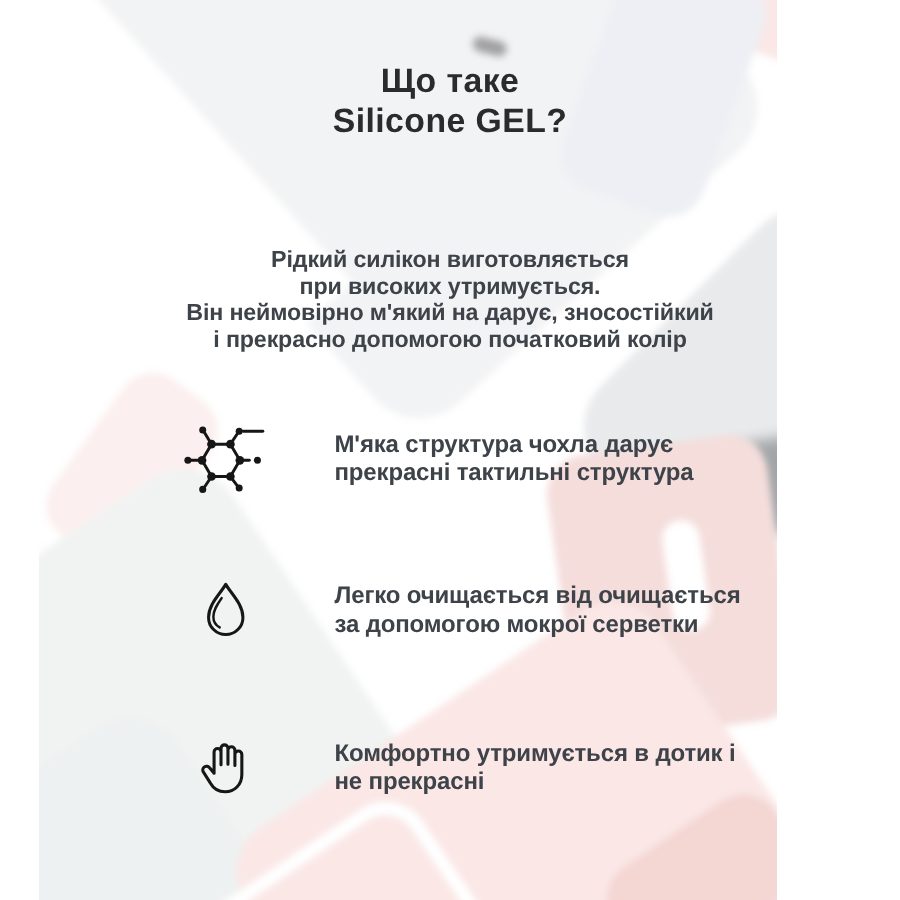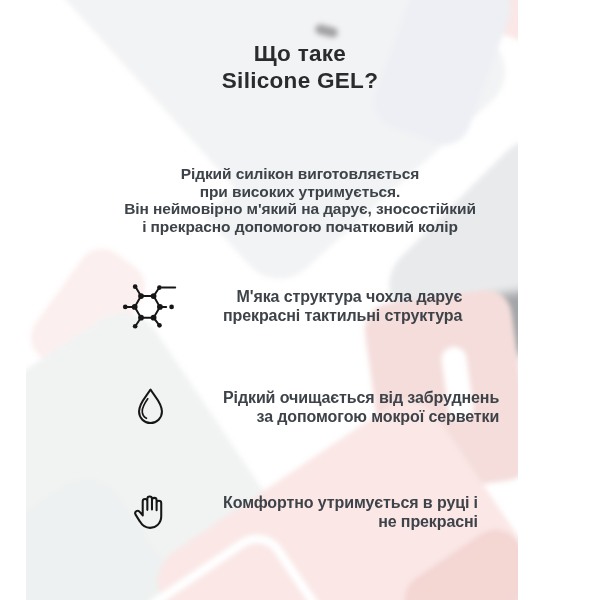--- a/index.html
+++ b/index.html
@@ -34,21 +34,21 @@
   .title span{display:block;}
   .intro{position:absolute;top:165px;left:0;right:0;margin:0;text-align:center;
     color:var(--body-text,#3e4349);font-weight:bold;font-size:15.5px;line-height:17.5px;letter-spacing:-.1px;}
   .intro span{display:block;}
   .feature{position:absolute;left:95px;width:410px;display:flex;align-items:center;}
   #f1{top:270px;height:72px;}
   #f2{top:372px;height:70px;}
   #f3{top:478px;height:68px;}
   .icon-wrap{width:110px;display:flex;justify-content:center;align-items:center;flex:0 0 110px;}
   .ftext{margin-left:18px;color:var(--body-text,#3e4349);font-weight:bold;font-size:16px;line-height:19px;letter-spacing:-.1px;}
-  .ftext span{display:block;text-align:right;}
+  .ftext span{display:block;}
   svg{display:block;}
   .stroke{fill:none;stroke:var(--icon-stroke,#161616);stroke-width:2.2;stroke-linecap:round;stroke-linejoin:round;}
   .dot{fill:var(--icon-stroke,#161616);stroke:none;}
 </style>
 </head>
 <body>
 
 <div class="canvas">
 
   <div class="bg">
@@ -120,36 +120,36 @@
     </section>
 
     <section class="feature" id="f2">
       <span class="icon-wrap">
         <svg width="33" height="42" viewBox="0 0 36 44">
           <path class="stroke" d="M18 3 C13.5 10.5 5.5 17.5 5.5 27 a12.5 12.5 0 0 0 25 0 C30.5 17.5 22.5 10.5 18 3 Z"></path>
           <path class="stroke" style="stroke-width:1.8" d="M15 13 c-3.5 5 -6 8.8 -6 13.5 0 3.6 1.8 6.3 4.6 7.8"></path>
         </svg>
       </span>
       <span class="ftext">
-        <span>Рідкий очищається від забруднень</span>
+        <span>Легко очищається від очищається</span>
         <span>за допомогою мокрої серветки</span>
       </span>
     </section>
 
     <section class="feature" id="f3">
       <span class="icon-wrap">
         <svg width="36" height="42" viewBox="0 0 42 48">
           <path class="stroke" style="stroke-width:2.4" d="M12.5 28 V11.5 a2.7 2.7 0 0 1 5.4 0 V21.5
                M17.9 21 V8.7 a2.7 2.7 0 0 1 5.4 0 V21
                M23.3 21 V10.2 a2.7 2.7 0 0 1 5.4 0 V22
                M28.7 22 V13.5 a2.7 2.7 0 0 1 5.4 0 V29
                c0 8 -5.8 13.5 -13 13.5 -5.6 0 -9.2 -2.7 -11.8 -7.3
                L4 26.8 a2.9 2.9 0 0 1 5 -2.9 l3.5 4.1"></path>
         </svg>
       </span>
       <span class="ftext">
-        <span>Комфортно утримується в руці і</span>
+        <span>Комфортно утримується в дотик і</span>
         <span>не прекрасні</span>
       </span>
     </section>
 
   </main>
 </div>
 
 </body></html>

